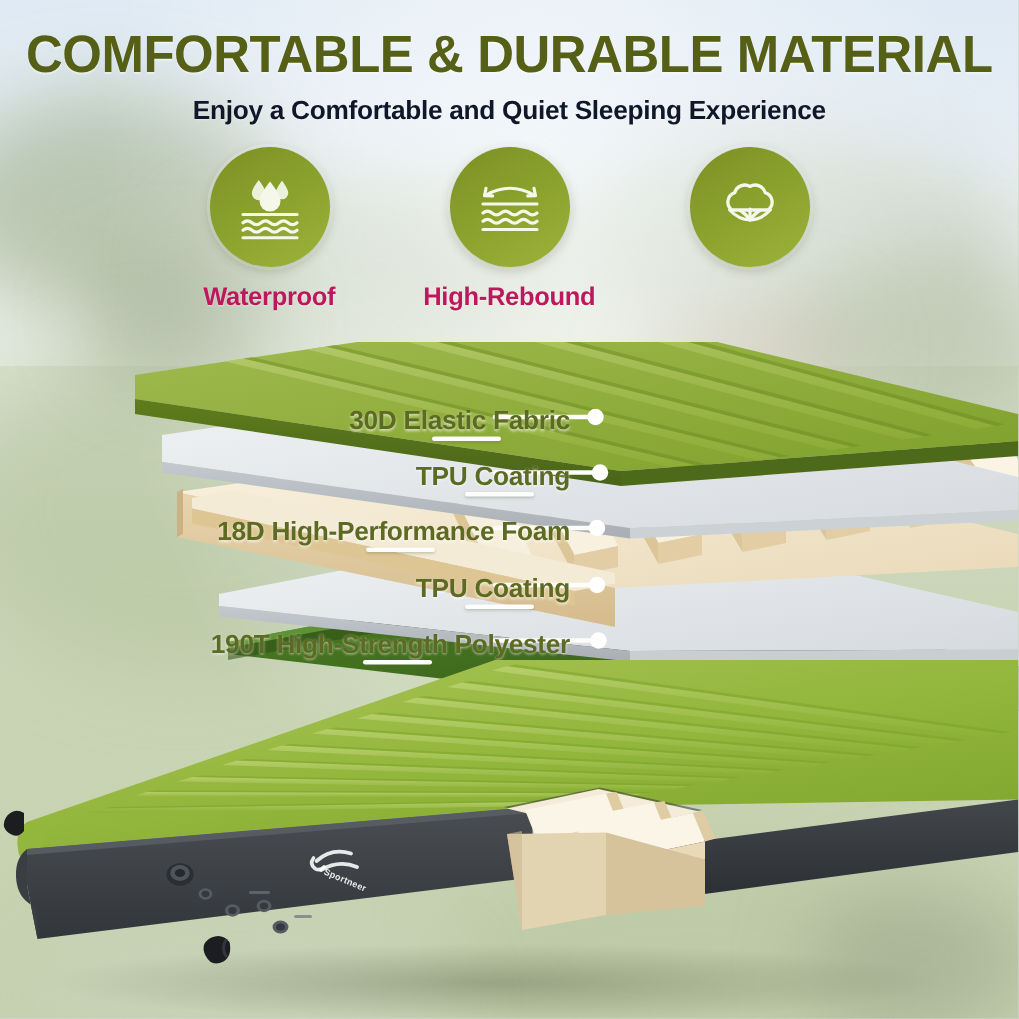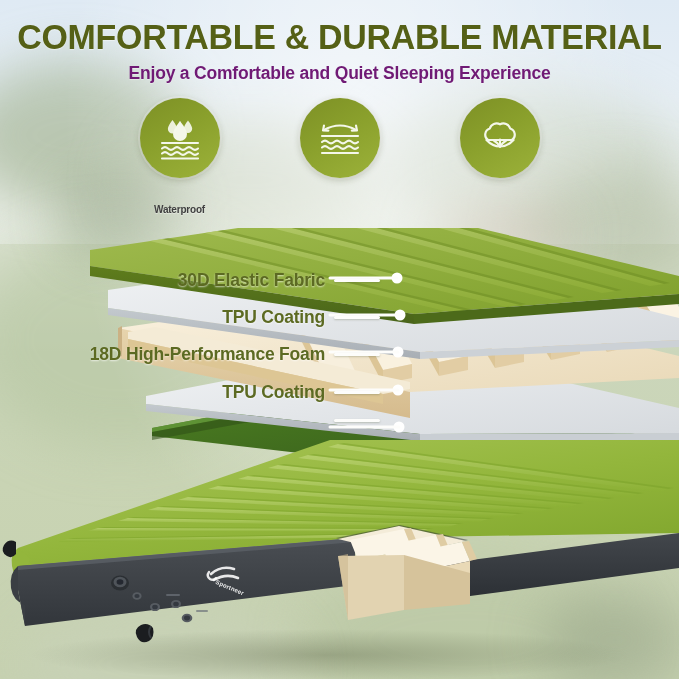--- a/index.html
+++ b/index.html
@@ -41,50 +41,50 @@
   #header { position:absolute; left:0; top:0; width:100%; text-align:center; }
   #title {
     margin-top:17px;
     font-size:35px; font-weight:bold; letter-spacing:-0.3px;
     color:#556016; white-space:nowrap;
     transform:scaleX(.97); transform-origin:center;
     text-shadow:0 1px 1px rgba(255,255,255,.45);
   }
   #subtitle {
     margin-top:6px; font-size:17.5px; font-weight:bold;
-    color:#701a75; letter-spacing:-0.2px;
+    color:#0f172a; letter-spacing:-0.2px;
     text-shadow:0 1px 1px rgba(255,255,255,.4);
   }
 
   
   #features {
     position:absolute; left:0; top:98px; width:100%;
     display:flex; justify-content:center; gap:38px;
   }
   .feature { width:122px; text-align:center; }
   .circle {
     width:80px; height:80px; margin:0 auto; border-radius:50%;
     background:linear-gradient(150deg,#7d9025 0%,#8aa02c 45%,#9cb23a 100%);
     box-shadow:0 2px 7px rgba(60,70,30,.28), 0 0 0 2px rgba(255,255,255,.32);
     display:flex; align-items:center; justify-content:center;
   }
   .circle svg { display:block; }
   .feature-label {
-    margin-top:26px; font-size:10px; font-weight:bold;
-    color:#404040; letter-spacing:-0.2px;
+    margin-top:10px; font-size:17px; font-weight:bold;
+    color:#be185d; letter-spacing:-0.2px;
     text-shadow:0 1px 1px rgba(255,255,255,.5);
   }
 
   
   #diagram { position:absolute; left:0; top:228px; width:679px; height:260px; }
   #diagram svg { display:block; }
 
   
   #callouts { position:absolute; left:0; top:262px; width:380px; }
-  .callout { position:absolute; right:0; display:flex; align-items:center; }
+  .callout { position:absolute; right:0; display:flex; align-items:center;flex-direction:column; }
   .callout-text {
     font-size:17.5px; font-weight:bold; color:#5c6a22;
     white-space:nowrap; letter-spacing:-0.2px;
     text-shadow:0 1px 2px rgba(255,255,255,.65);
   }
   .callout-line {
     width:46px; height:3px; margin-left:9px;
     background:#fdfdfb; border-radius:2px;
     box-shadow:0 1px 2px rgba(90,100,70,.3);
   }
@@ -162,20 +162,21 @@
           <path d="M9 17 q16 -9 32 0"></path>
           <path d="M9 12.5 L8 17.5 L13.4 17.6"></path>
           <path d="M36.8 17.6 L42 17.5 L41 12.5"></path>
           <path d="M7 23 H43"></path>
           <path d="M7 29 q3 -2.6 6 0 t6 0 t6 0 t6 0 t6 0 t6 0"></path>
           <path d="M7 34.5 q3 -2.6 6 0 t6 0 t6 0 t6 0 t6 0 t6 0"></path>
           <path d="M7 40 H43"></path>
         </g>
       </svg>
     </div>
+    <div class="feature-label">High-Rebound</div>
   </div>
 
   <div class="feature">
     <div class="circle">
       <svg width="50" height="50" viewBox="0 0 50 50">
         <g fill="none" stroke="#f4f7ea" stroke-width="2.2" stroke-linecap="round" stroke-linejoin="round">
           <path d="M13 27 a6.5 6.5 0 0 1 1.8 -11.5 a7 7 0 0 1 10.2 -4.2 a7 7 0 0 1 10.2 4.2 a6.5 6.5 0 0 1 1.8 11.5 z"></path>
           <path d="M11.5 27 q6 6.5 13.5 6.5 t13.5 -6.5"></path>
           <path d="M25 33.5 q-3.5 -4.5 -6.5 -6.2"></path>
           <path d="M25 33.5 q3.5 -4.5 6.5 -6.2"></path>
@@ -344,20 +345,21 @@
   </div>
   <div class="callout c2">
     <span class="callout-text">18D High-Performance Foam</span>
     <span class="callout-line"></span>
   </div>
   <div class="callout c3">
     <span class="callout-text">TPU Coating</span>
     <span class="callout-line"></span>
   </div>
   <div class="callout c4">
+    <span class="callout-text">190T High-Strength Polyester</span>
     <span class="callout-line"></span>
   </div>
 </div>
 
 <div id="product">
   <svg width="679" height="249" viewBox="0 0 679 249">
     <defs>
       <linearGradient id="pTop" x1="0.1" y1="0" x2="0.9" y2="1">
         <stop offset="0" stop-color="#a7c455"></stop>
           <stop offset="0.5" stop-color="#93b63c"></stop>

